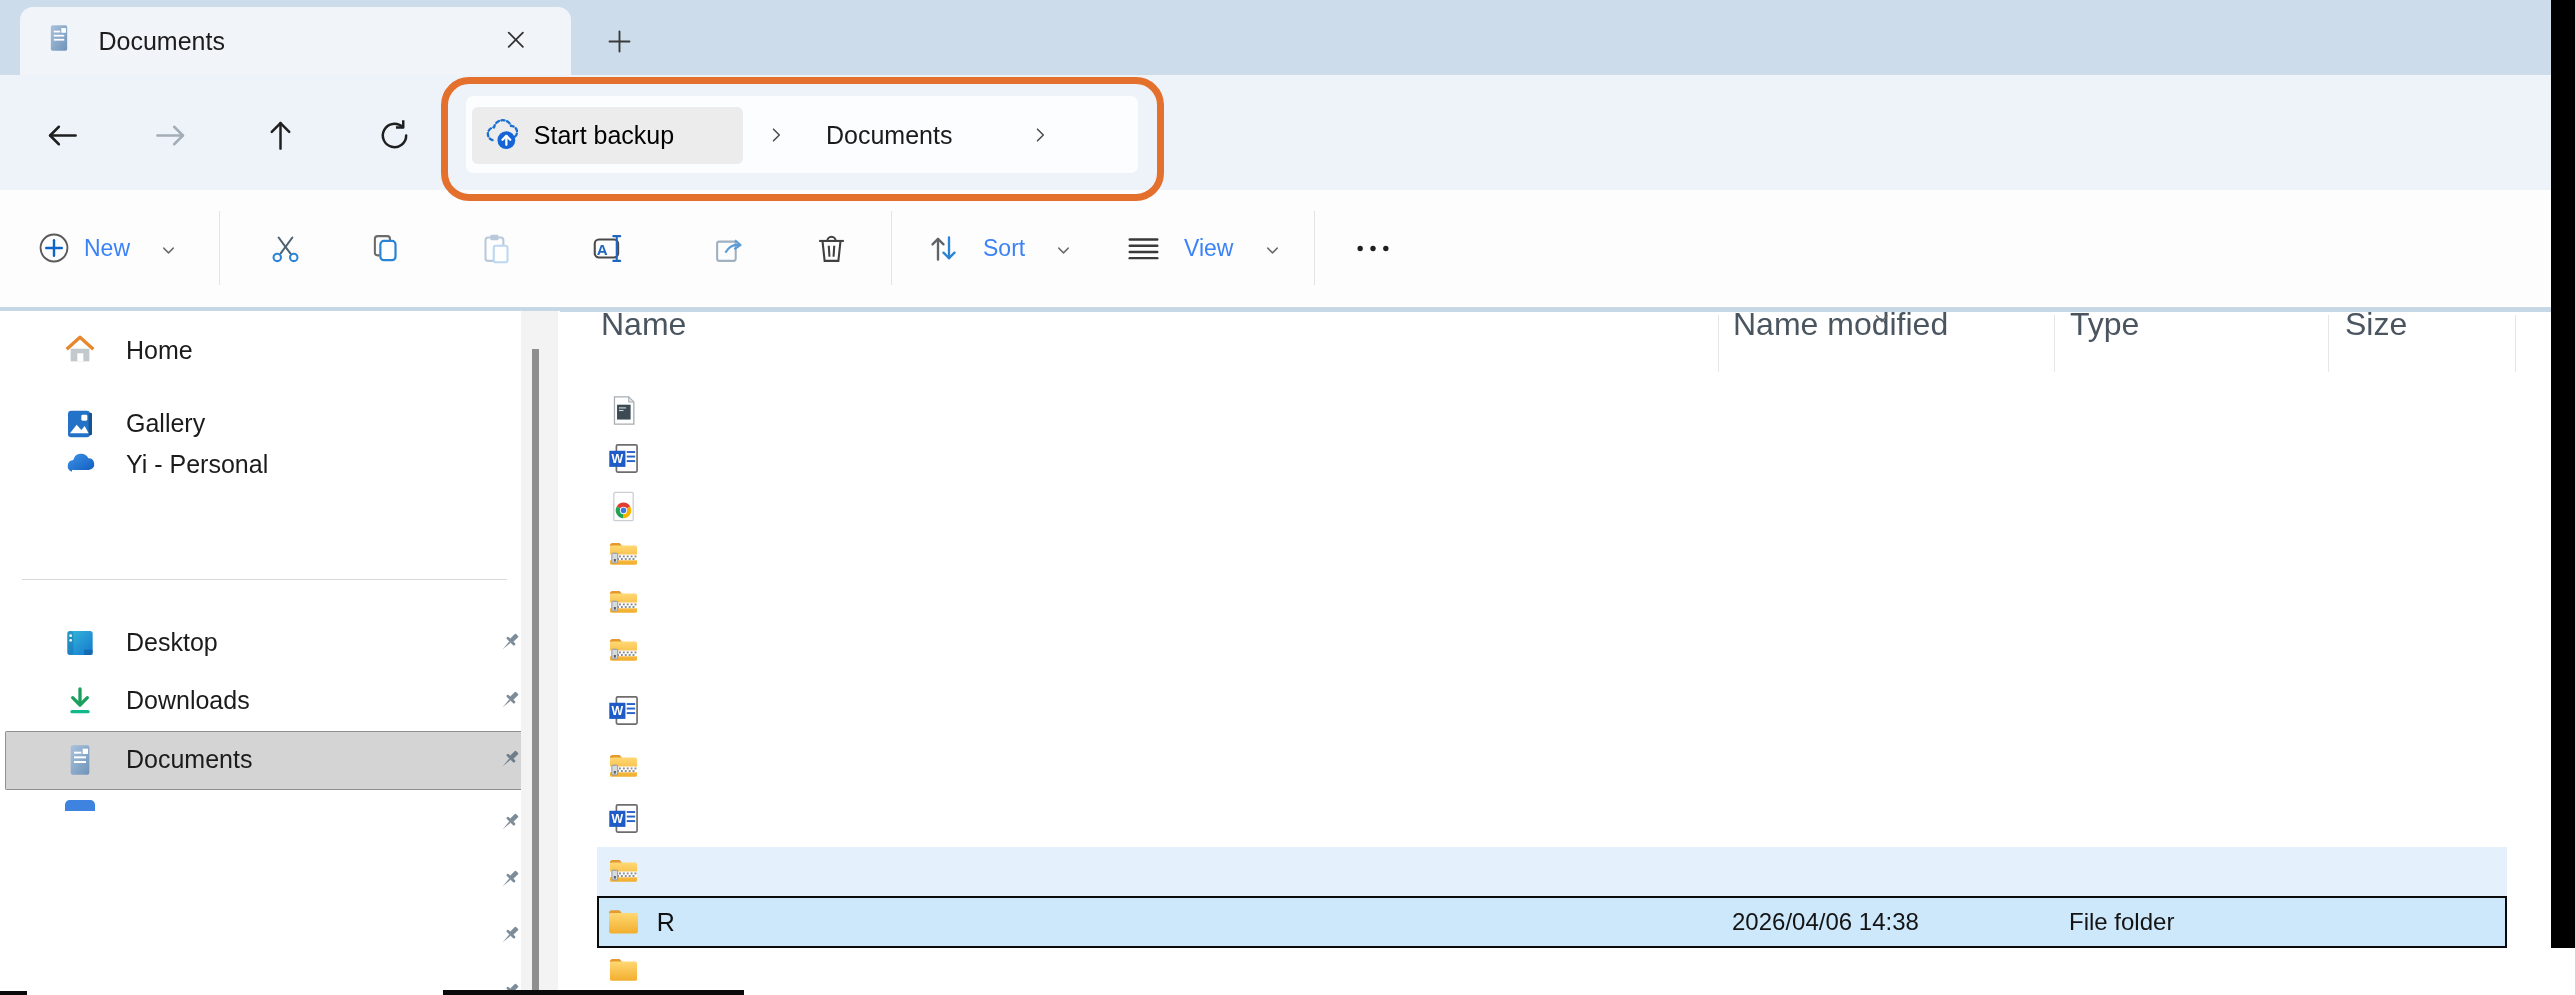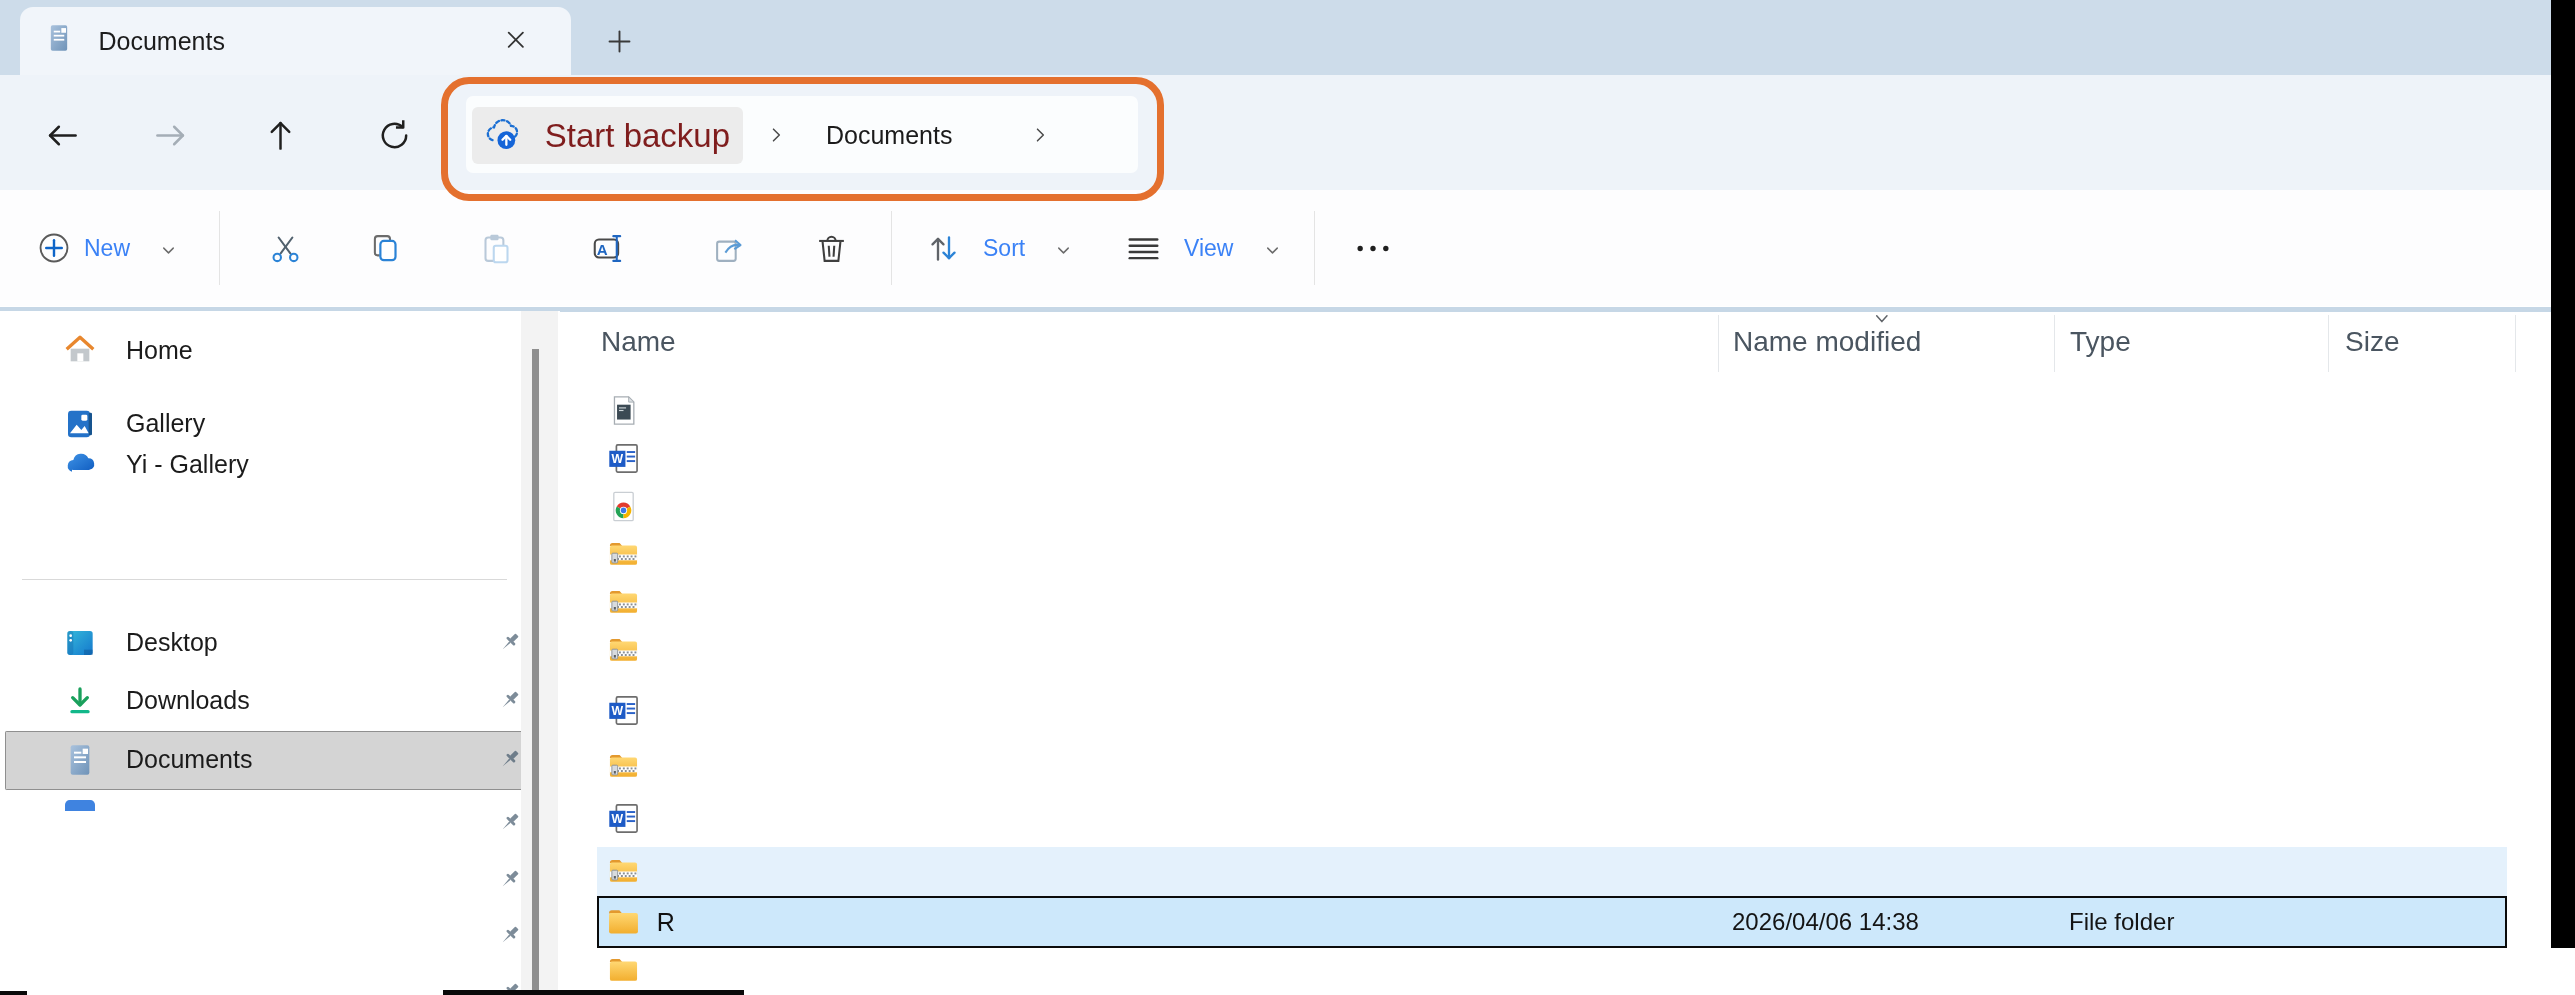--- a/index.html
+++ b/index.html
@@ -13,42 +13,42 @@
   .tab-title{font-size:25px;color:#1c1c1c;margin-left:26px;}
   .tabicon{margin-left:25px;width:28px;height:34px;}
   .tab-close{left:498px;top:22.4px;width:35px;height:35px;display:flex;align-items:center;justify-content:center;}
   .newtab{left:602px;top:23.6px;width:35px;height:35px;display:flex;align-items:center;justify-content:center;}
   
   .navbar{left:0;top:75px;width:2551px;height:116px;background:#eef3f9;border-bottom:1.8px solid #dbe3ee;}
   .navbtn{width:35px;height:35px;top:118px;}
   .addressbar{left:466px;top:96px;width:672px;height:77px;background:#fbfdfe;border-radius:7px;}
   .chip{left:472px;top:107px;width:271px;height:57px;background:#ececec;border-radius:5.9px;
         display:flex;align-items:center;}
-  .chip-label{font-size:33px;color:#7f1d1d;margin-left:24px;}
+  .chip-label{font-size:25px;color:#000000;margin-left:13px;}
   .crumb{font-size:25px;color:#1b1b1b;}
   .annotation{left:441px;top:77px;width:709px;height:110px;border:7.7px solid #e4702e;border-radius:28px;
               pointer-events:none;z-index:40;background:transparent;}
   
   .toolbar{left:0;top:190px;width:2551px;height:116px;background:#fdfdfe;}
   .toolsep{top:307px;left:0;width:2551px;height:4.7px;background:#c6d7e6;}
   .tbtn{top:232px;width:33px;height:33px;}
   .vline{top:211px;width:1.2px;height:74px;background:#e4e4e4;}
   .tlabel{font-size:23px;color:#3b82f6;top:235px;}
   
   .sidebar{left:0;top:311px;width:560px;height:684px;background:#fff;}
   .srow{left:0;width:519px;height:57px;display:flex;align-items:center;}
   .sicon{margin-left:64px;width:32px;height:32px;flex:0 0 auto;}
   .slabel{font-size:25px;color:#1b1b1b;margin-left:30px;white-space:nowrap;}
   .ssep{left:22px;top:268px;width:485px;height:1.2px;background:#d9d9d9;}
   .ssel{left:5.3px;top:420px;width:519px;height:57px;background:#d4d4d4;border:1.8px solid #8f8f8f;border-radius:1.2px;}
   .pin{position:absolute;left:496px;width:27px;height:27px;}
   .sb-track{left:521px;top:0;width:37px;height:684px;background:#f3f3f3;}
   .sb-thumb{left:532px;top:38px;width:7px;height:647px;background:#8f8f8f;}
   
-  .hdr{top:311px;height:61px;font-size:28px;color:#4a5560;display:flex;align-items:center;}
+  .hdr{top:294px;height:61px;font-size:32px;color:#4a5560;display:flex;align-items:center;}
   .colsep{top:315px;width:1.2px;height:57px;background:#e4e7ea;}
   .frow{left:597px;width:1910px;height:48px;display:flex;align-items:center;}
   .frow .ficon{margin-left:10.6px;width:31px;height:31px;flex:0 0 auto;}
   .fname{font-size:25px;color:#111;margin-left:17.7px;}
   .hoverband{left:597px;top:847px;width:1910px;height:49px;background:#e4f1fc;display:flex;align-items:center;}
   .selrow{left:597px;top:896px;width:1910px;height:52px;background:#cde8fb;border:2.9px solid #0b0b0b;
           box-sizing:border-box;display:flex;align-items:center;z-index:5;}
   .selrow .ficon{margin-left:8.3px;width:33px;height:33px;flex:0 0 auto;}
   .cell{position:absolute;font-size:24px;color:#141414;top:50%;transform:translateY(-50%);white-space:nowrap;}
   .lastrow{left:597px;top:955px;width:1910px;height:41px;display:flex;align-items:flex-start;}
@@ -319,21 +319,21 @@
       </span>
       <span class="slabel">Gallery</span>
     </div>
 
     <div class="abs srow" style="top:125px">
       <span class="sicon">
         <svg viewBox="0 0 48 48">
             <path d="M12 34 a9 9 0 0 1 2-17.6 A12 12 0 0 1 36.5 14 a8.5 8.5 0 0 1 2.5 16.7 q-1.5 .8-3 .8 H15 q-1.6 0-3-.5 z" fill="url(#gcloud)"></path>
           </svg>
       </span>
-      <span class="slabel">Yi - Gallery</span>
+      <span class="slabel">Yi - Personal</span>
     </div>
 
 
     <div class="abs ssep"></div>
 
     <div class="abs srow" style="top:303px">
       <span class="sicon">
         <svg viewBox="0 0 48 48">
             <rect x="5" y="6" width="38" height="36" rx="4" fill="url(#gdesk)"></rect>
             <rect x="5" y="6" width="9" height="36" rx="4" fill="#0d5fa8" opacity="0.35"></rect>

